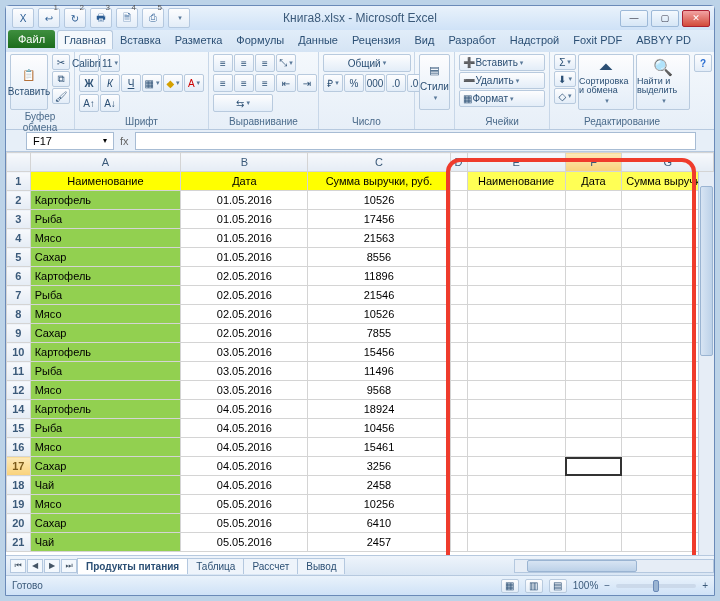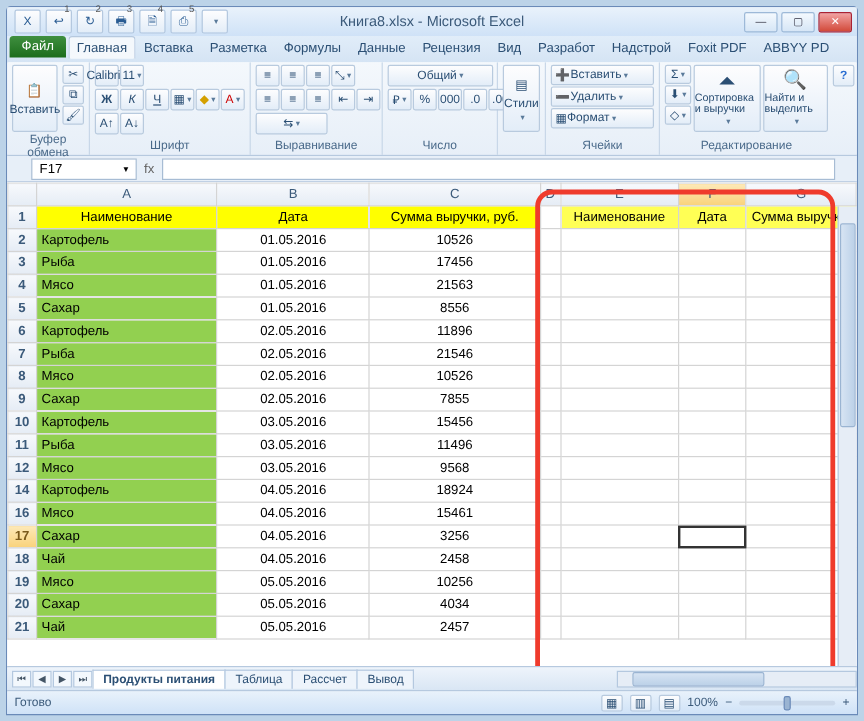--- a/index.html
+++ b/index.html
@@ -210,21 +210,21 @@
     </div>
     <div class="grp" style="width:150px;border-right:none">
       <div class="body" style="gap:2px">
         <div class="vcol">
             <div class="stub dd" style="width:22px;height:16px">Σ</div>
             <div class="stub dd" style="width:22px;height:16px">⬇</div>
             <div class="stub dd" style="width:22px;height:16px">◇</div>
           </div>
         <div class="stub bigbtn dd" style="width:56px">
             <span class="icon16" style="font-size:18px">⏶</span>
-            <span style="font-size:9px;line-height:1">Сортировка и выручки</span>
+            <span style="font-size:9px;line-height:1">Сортировка и обмена</span>
           </div>
         <div class="stub bigbtn dd" style="width:54px">
             <span class="icon16" style="font-size:16px">🔍</span>
             <span style="font-size:9px;line-height:1">Найти и выделить</span>
           </div>
       </div>
       <div class="label">Редактирование</div>
     </div>
     <div class="stub helpbtn">?</div>
   </div>
@@ -387,20 +387,30 @@
             <th class="rh">14</th>
             <td class="cell-green">Картофель</td>
             <td class="cell-c">04.05.2016</td>
             <td class="cell-c">18924</td>
             <td></td>
             <td></td>
             <td class=""></td>
             <td></td>
           </tr>
           <tr class="">
+            <th class="rh">15</th>
+            <td class="cell-green">Рыба</td>
+            <td class="cell-c">04.05.2016</td>
+            <td class="cell-c">10456</td>
+            <td></td>
+            <td></td>
+            <td class=""></td>
+            <td></td>
+          </tr>
+          <tr class="">
             <th class="rh">16</th>
             <td class="cell-green">Мясо</td>
             <td class="cell-c">04.05.2016</td>
             <td class="cell-c">15461</td>
             <td></td>
             <td></td>
             <td class=""></td>
             <td></td>
           </tr>
           <tr class="active-row">
@@ -430,21 +440,21 @@
             <td class="cell-c">10256</td>
             <td></td>
             <td></td>
             <td class=""></td>
             <td></td>
           </tr>
           <tr class="">
             <th class="rh">20</th>
             <td class="cell-green">Сахар</td>
             <td class="cell-c">05.05.2016</td>
-            <td class="cell-c">4034</td>
+            <td class="cell-c">6410</td>
             <td></td>
             <td></td>
             <td class=""></td>
             <td></td>
           </tr>
           <tr class="">
             <th class="rh">21</th>
             <td class="cell-green">Чай</td>
             <td class="cell-c">05.05.2016</td>
             <td class="cell-c">2457</td>

